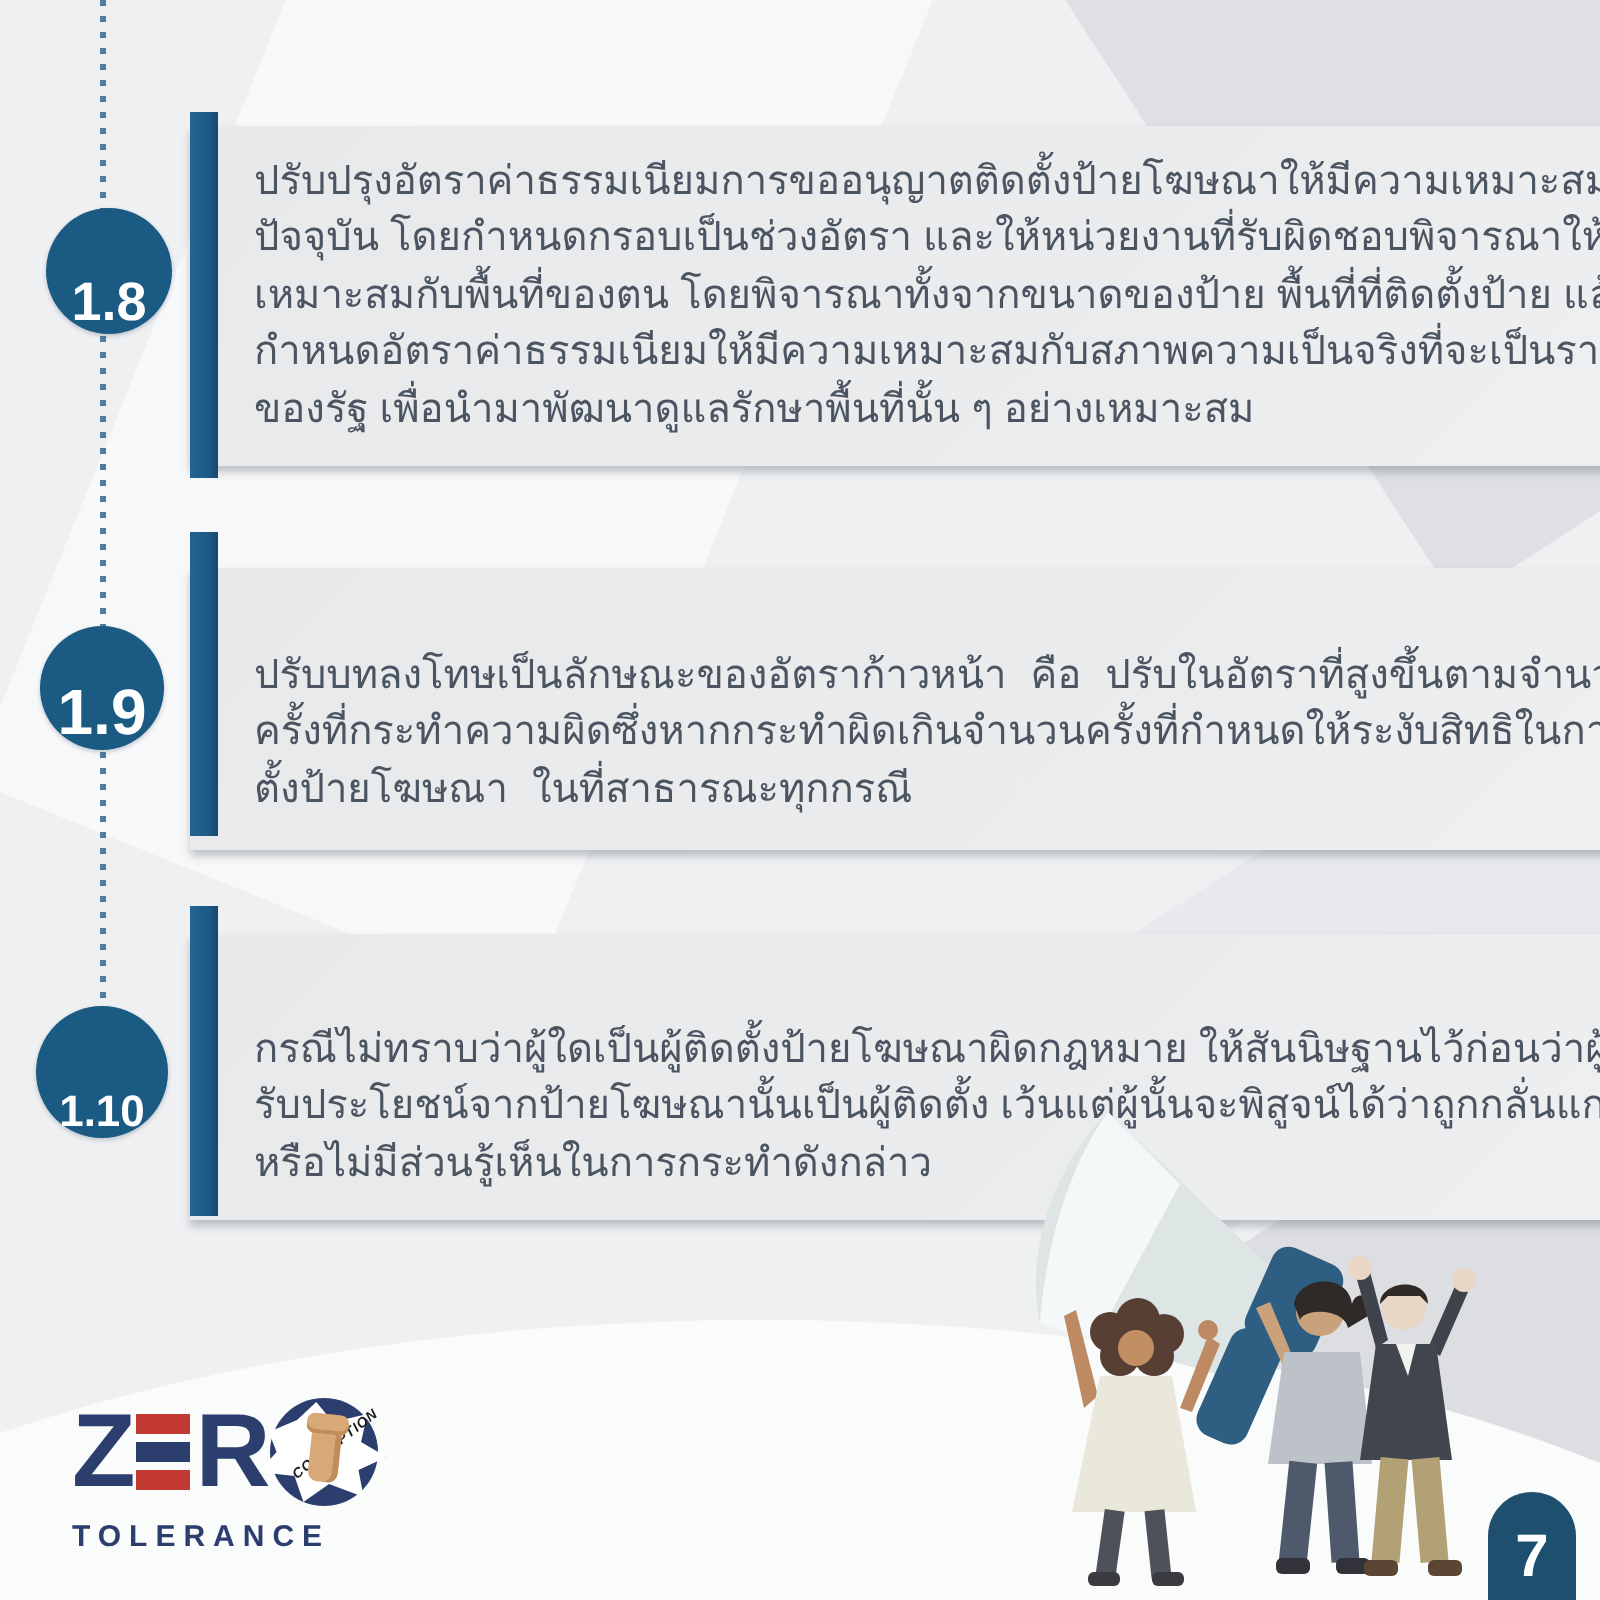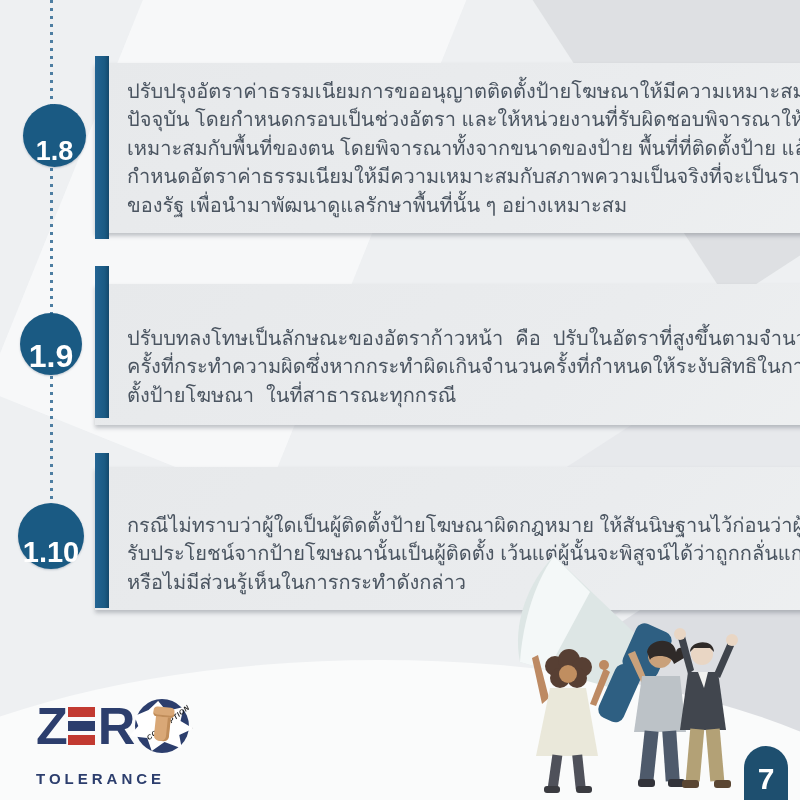--- a/index.html
+++ b/index.html
@@ -25,21 +25,21 @@
     z-index:2;
   }
   .badge{
     position:absolute;z-index:3;border-radius:50%;
     background:#1a5a83;color:#ffffff;font-weight:bold;
     display:flex;align-items:flex-end;justify-content:center;
     box-shadow:0 1px 2px rgba(30,60,90,.25);
   }
   .badge-18{left:23px;top:104px;width:63px;height:63px;font-size:27px;}
   .badge-19{left:20px;top:313px;width:62px;height:62px;font-size:32px;}
-  .badge-110{left:18px;top:503px;width:66px;height:66px;font-size:29px;}
+  .badge-110{left:18px;top:503px;width:66px;height:66px;font-size:22px;}
 
   
   .card{
     position:absolute;left:95px;width:782px;z-index:2;
     background:linear-gradient(135deg,#e7e9eb 0%,#eaecee 60%,#eef0f1 100%);
     box-shadow:0 3px 4px rgba(90,95,105,.35);
     display:flex;align-items:flex-end;
     box-sizing:border-box;
     padding:14px 32px 14px 32px;
   }
@@ -85,21 +85,21 @@
   }
   .fist{
     position:absolute;left:20px;top:12px;width:15px;height:30px;border-radius:5px;
     background:#d9a877;transform:rotate(6deg);box-shadow:inset -3px 0 0 #c08d5a;
   }
   .fist:before{
     content:"";position:absolute;left:-3px;top:-4px;width:21px;height:10px;border-radius:4px;
     background:#d9a877;box-shadow:inset 0 -2px 0 #c08d5a;
   }
   .logo-tolerance{
-    color:#2c3e6d;font-weight:bold;font-size:15px;letter-spacing:4px;margin-top:18px;
+    color:#2c3e6d;font-weight:bold;font-size:15px;letter-spacing:4px;margin-top:8px;
   }
   .logo-tagline{
     color:#2c3e6d;font-size:10.5px;font-weight:bold;margin-top:3px;letter-spacing:.3px;
   }
 
   
   .page-badge{
     left:744px;top:746px;width:44px;height:54px;z-index:5;
     background:#1e4f6f;border-radius:22px 22px 0 0;
     display:flex;align-items:flex-end;justify-content:center;

